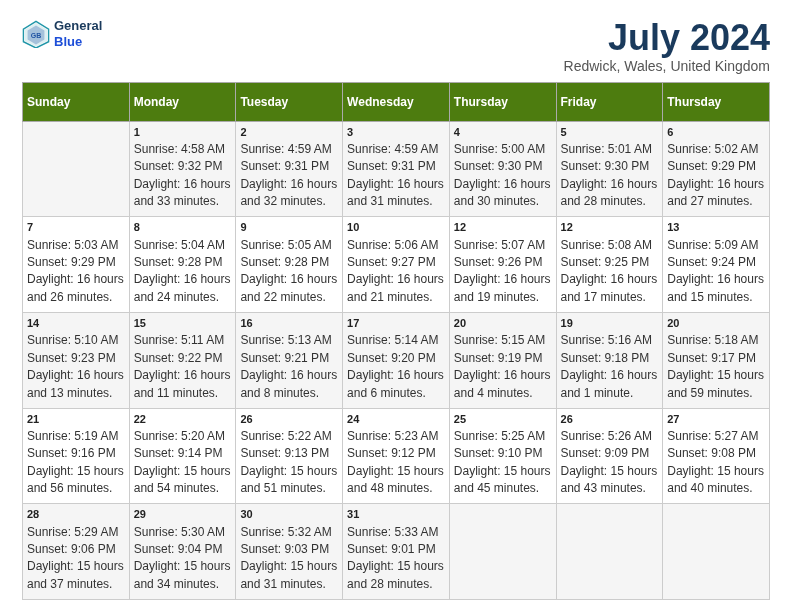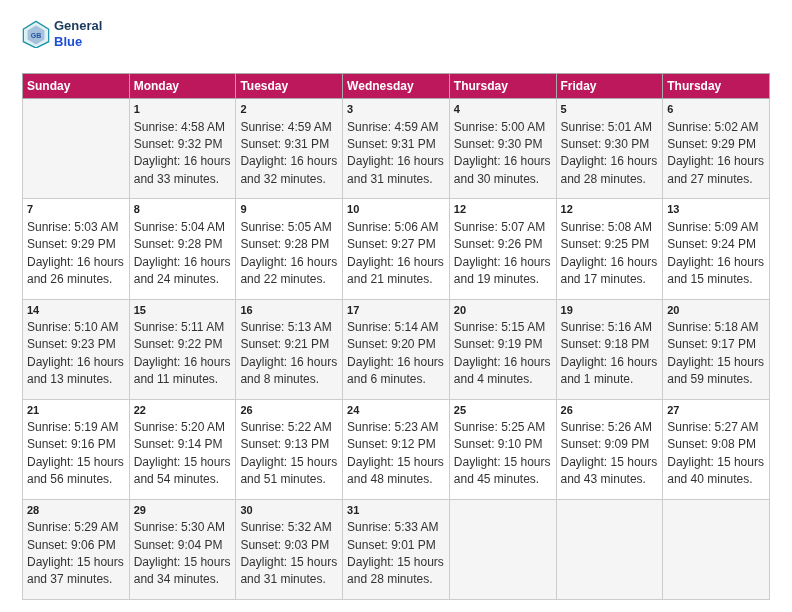--- a/index.html
+++ b/index.html
@@ -9,21 +9,20 @@
       width: 792px;
       height: 612px;
       overflow: hidden;
     }
     .page {
       width: 792px;
       height: 612px;
       padding: 18px 22px 12px 22px;
       display: flex;
       flex-direction: column;
-      gap: 16px;
     }
     .header {
       display: flex;
       justify-content: space-between;
       align-items: flex-start;
       margin-bottom: 8px;
     }
     .logo {
       display: flex;
       align-items: center;
@@ -55,25 +54,25 @@
       font-size: 14px;
       color: #555;
       font-weight: normal;
     }
     table {
       width: 100%;
       border-collapse: collapse;
       flex: 1;
     }
     thead tr th {
-      background-color: #be185d;
+      background-color: #4d7c0f;
       color: #fff;
       font-size: 12px;
       font-weight: bold;
-      padding: 5px 4px;
+      padding: 12px 4px;
       text-align: left;
       border: 1px solid #aaa;
     }
     tbody tr td {
       font-size: 9.5px;
       color: #222;
       padding: 3px 4px;
       vertical-align: top;
       border: 1px solid #ccc;
       line-height: 1.4;
@@ -109,20 +108,24 @@
         <polygon points="20,4 36,14 36,30 20,38 4,30 4,14" fill="#2196a8" opacity="0.15"></polygon>
         <polygon points="20,2 38,13 38,31 20,40 2,31 2,13" fill="none" stroke="#2196a8" stroke-width="2"></polygon>
         <polygon points="20,8 32,15 32,28 20,35 8,28 8,15" fill="#2255a4" opacity="0.3"></polygon>
         <text x="20" y="26" text-anchor="middle" font-size="10" font-weight="bold" fill="#2255a4">GB</text>
       </svg>
       <div class="logo-text">
         <div>General</div>
         <div><span>Blue</span></div>
       </div>
     </div>
+    <div class="title-block">
+      <div class="main-title">July 2024</div>
+      <div class="subtitle">Redwick, Wales, United Kingdom</div>
+    </div>
   </div>
 
   <table>
     <thead>
       <tr>
 
       <th>Sunday</th>
           <th>Monday</th>
           <th>Tuesday</th>
           <th>Wednesday</th>

